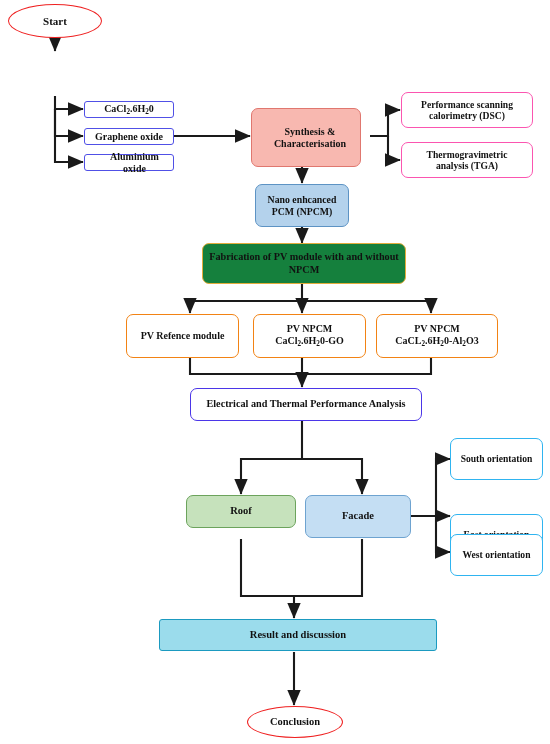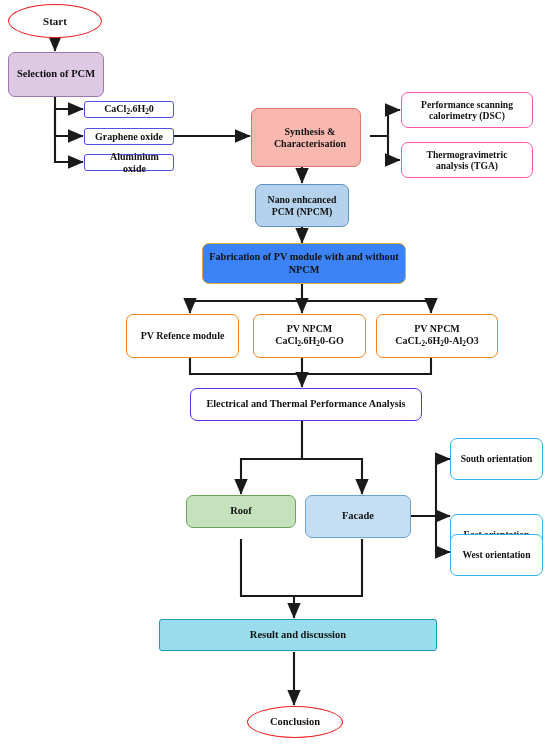--- a/index.html
+++ b/index.html
@@ -46,21 +46,21 @@
   .rbox-sm { border-radius: 3px; }
 
   
   .n-start     { border: 1.6px solid #ef2020; background: #ffffff; }
   .n-conclusion{ border: 1.6px solid #ef2020; background: #ffffff; }
   .n-pcm       { border: 1.4px solid #9c76ad; background: #ddc9e4; }
   .n-material  { border: 1.4px solid #5050e6; background: #ffffff; }
   .n-synth     { border: 1.5px solid #e0776f; background: #f8b8b0; }
   .n-test      { border: 1.6px solid #fb55b0; background: #ffffff; }
   .n-npcm      { border: 1.4px solid #5d93c4; background: #b4d2ec; }
-  .n-fab       { border: 1.5px solid #e3ad3c; background: #3b82f6; text-align: center; }
+  .n-fab       { border: 1.5px solid #e3ad3c; background: #15803d; text-align: center; }
   .n-module    { border: 1.8px solid #f28314; background: #ffffff; }
   .n-analysis  { border: 1.6px solid #4b36e8; background: #ffffff; }
   .n-roof      { border: 1.6px solid #6ca35c; background: #c6e2bc; }
   .n-facade    { border: 1.6px solid #6ea3d0; background: #c4def3; }
   .n-orient    { border: 1.6px solid #2fb4f0; background: #ffffff; }
   .n-result    { border: 1.8px solid #1b9ac0; background: #9bdcec; }
 </style>
 </head>
 <body>
 
@@ -108,23 +108,20 @@
       <path d="M362,539 L362,596 L294,596" marker-end="none"></path>
 
       <path d="M294,652 L294,705"></path>
     </g>
   </svg>
 
   <div class="node ellipse n-start" style="left:8px; top:4px; width:94px; height:34px; font-size:11px;">
     <span class="lbl">Start</span>
   </div>
 
-  <div class="node rbox n-pcm" style="left:8px; top:52px; width:96px; height:45px; font-size:10.5px;">
-    <span class="lbl">Selection of PCM</span>
-  </div>
 
   <div class="node rbox-sm n-material" style="left:84px; top:101px; width:90px; height:17px; font-size:10px;">
     <span class="lbl">
       <span>CaCl</span><sub>2</sub><span>.6H</span><sub>2</sub><span>0</span>
     </span>
   </div>
 
   <div class="node rbox-sm n-material" style="left:84px; top:128px; width:90px; height:17px; font-size:10px;">
     <span class="lbl">Graphene oxide</span>
   </div>

